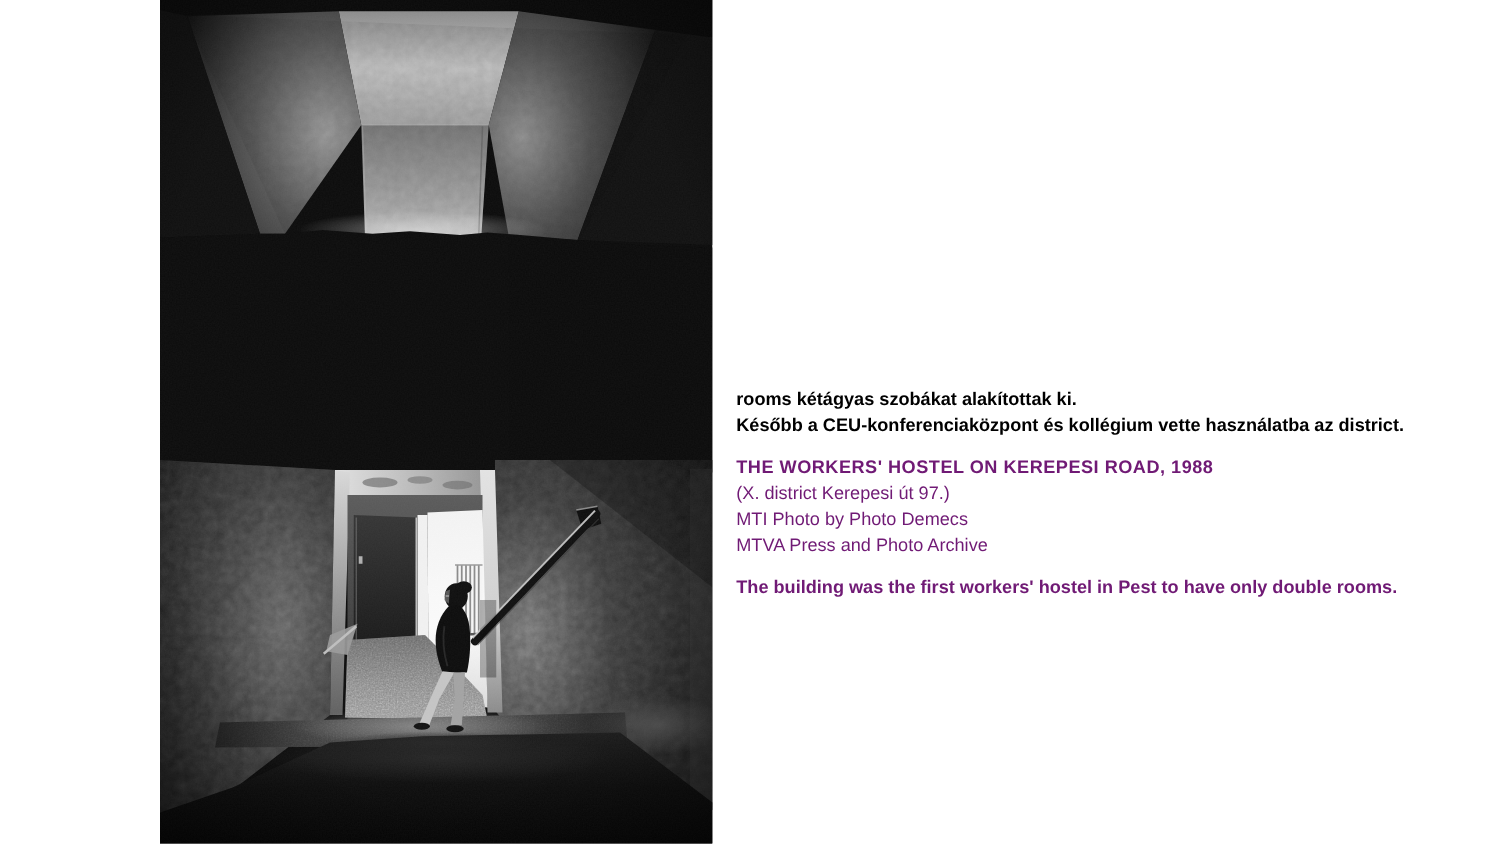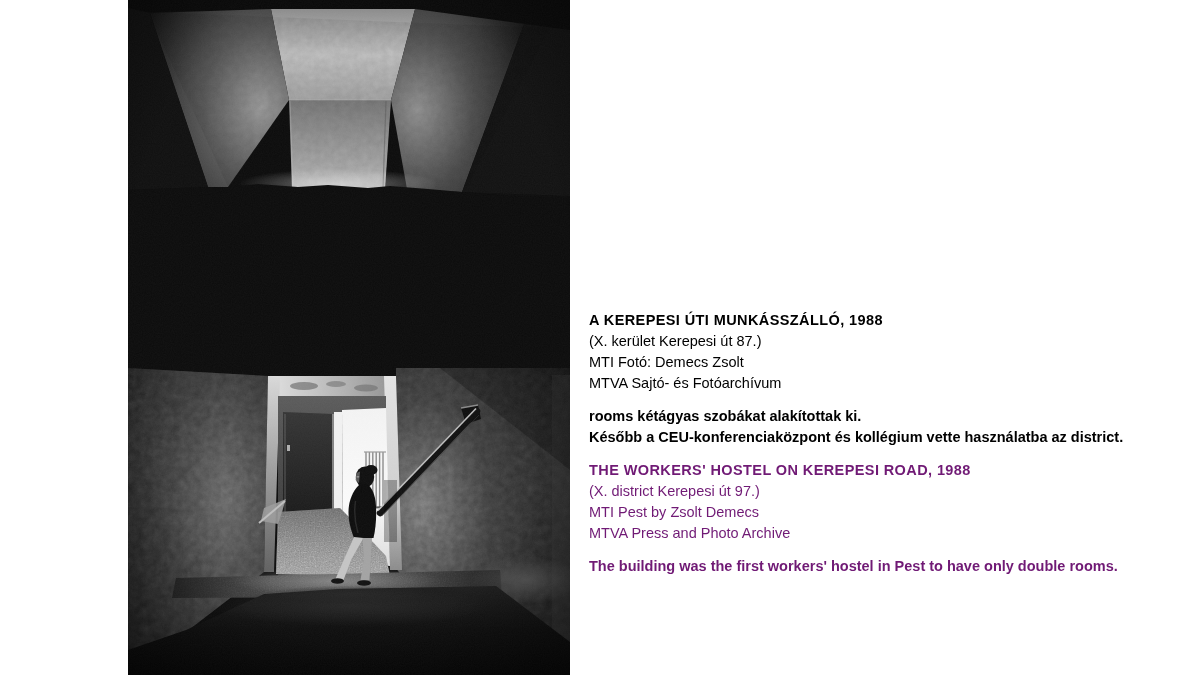--- a/index.html
+++ b/index.html
@@ -277,32 +277,26 @@
     <polygon points="0,650 58,630 136,594 210,589 368,586 442,642 442,675 0,675" fill="url(#gBottom)"></polygon>
     <ellipse cx="222" cy="606" rx="140" ry="20" fill="url(#gGlowB)" opacity="0.9"></ellipse>
     <ellipse cx="222" cy="594" rx="80" ry="9" fill="url(#gGlowB)" opacity="0.8"></ellipse>
 
     <rect x="0" y="0" width="442" height="675" filter="url(#fGrain)" opacity="0.05"></rect>
     <rect x="0" y="0" width="442" height="675" fill="url(#gVig)"></rect>
   </svg>
 </div>
 
 <div class="captions">
-  <div class="cap-block">
-    <div class="cap-title">A KEREPESI ÚTI MUNKÁSSZÁLLÓ, 1988</div>
-    <div class="cap-line">(X. kerület Kerepesi út 87.)</div>
-    <div class="cap-line">MTI Fotó: Demecs Zsolt</div>
-    <div class="cap-line">MTVA Sajtó- és Fotóarchívum</div>
-  </div>
   <div class="cap-block cap-para">
     <div class="cap-line">rooms kétágyas szobákat alakítottak ki.</div>
     <div class="cap-line">Később a CEU-konferenciaközpont és kollégium vette használatba az district.</div>
   </div>
   <div class="cap-block en">
     <div class="cap-title">THE WORKERS' HOSTEL ON KEREPESI ROAD, 1988</div>
     <div class="cap-line">(X. district Kerepesi út 97.)</div>
-    <div class="cap-line">MTI Pest by Zsolt Demecs</div>
+    <div class="cap-line">MTI Photo by Photo Demecs</div>
     <div class="cap-line">MTVA Press and Photo Archive</div>
   </div>
   <div class="cap-block cap-para en">
     <div class="cap-line">The building was the first workers' hostel in Pest to have only double rooms.</div>
   </div>
 </div>
 
 </body></html>

